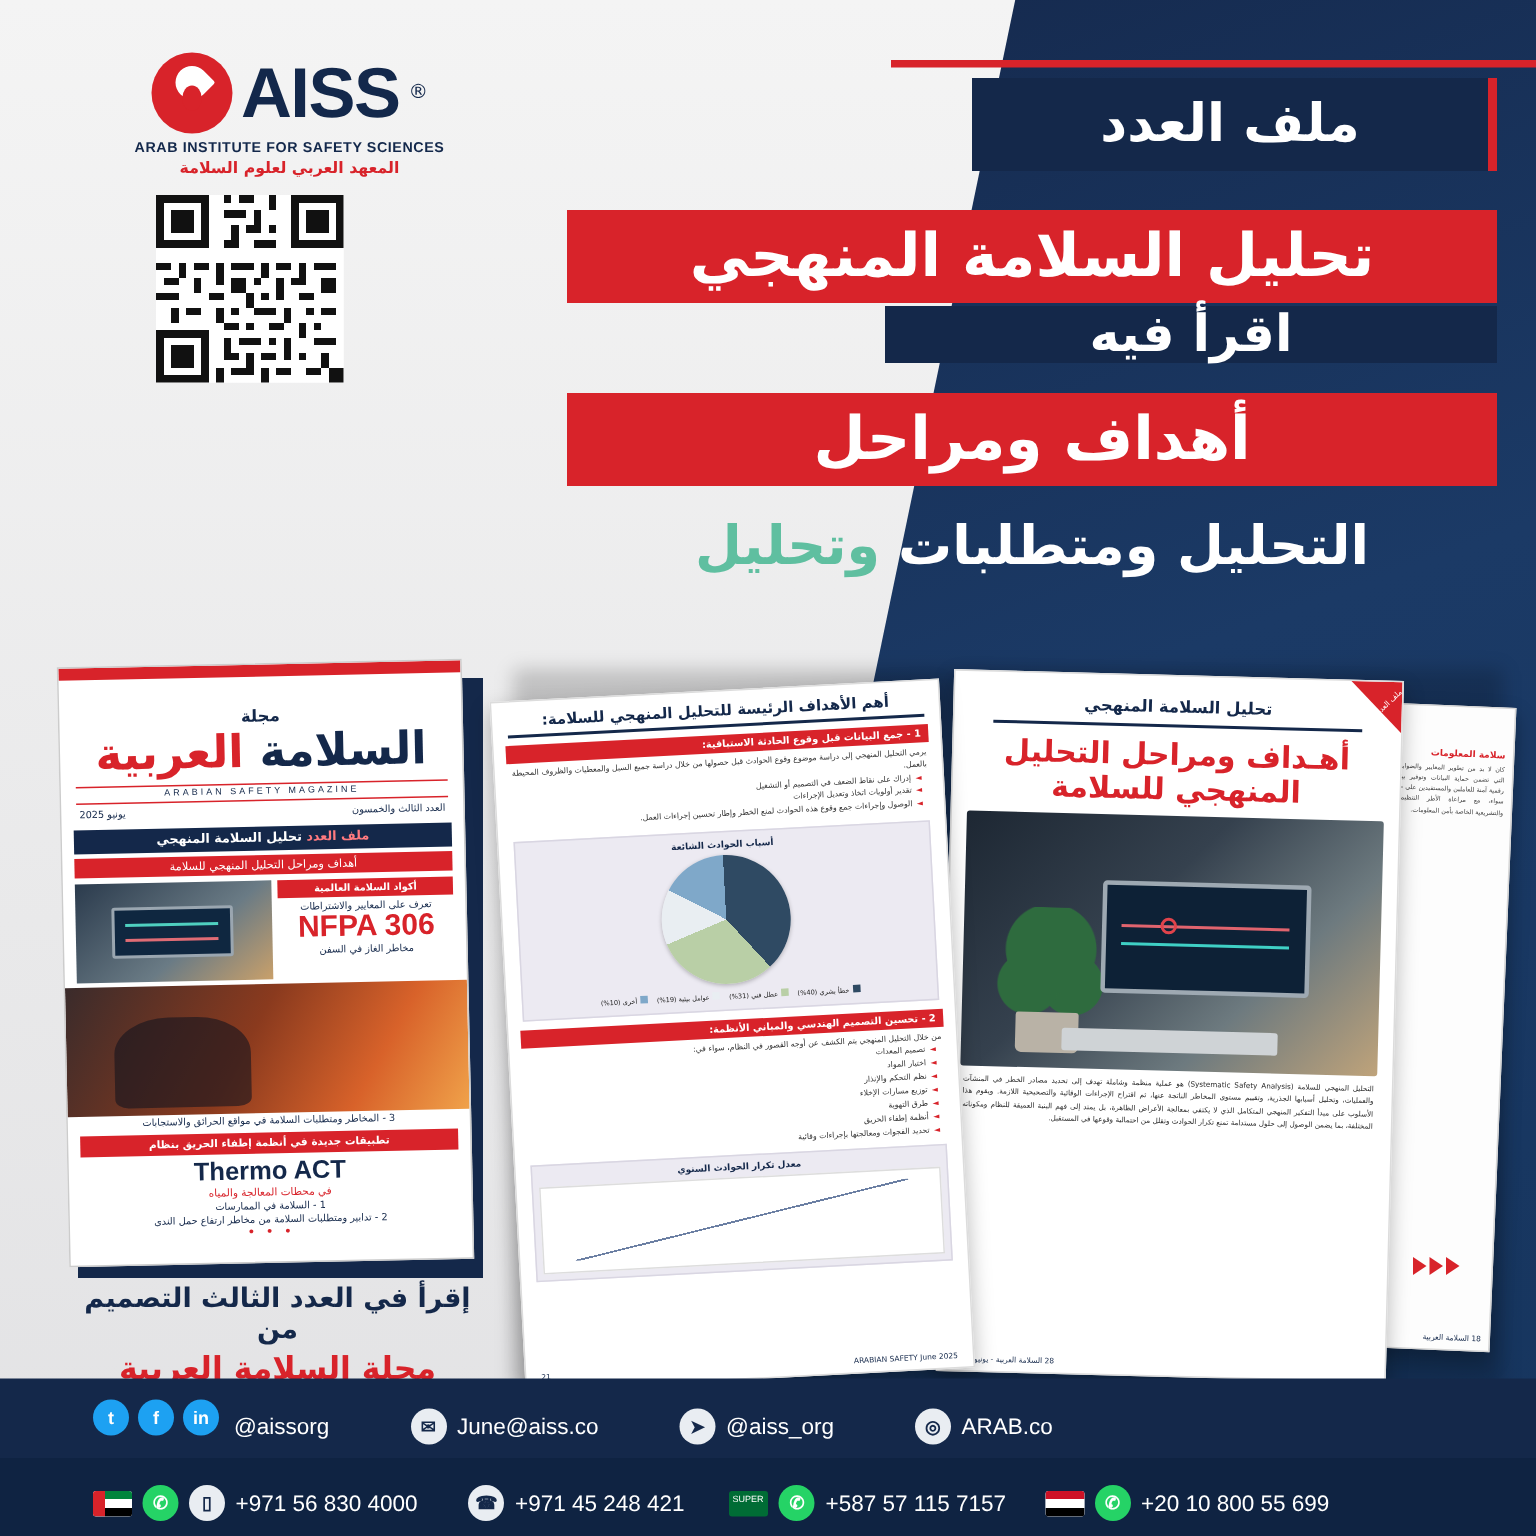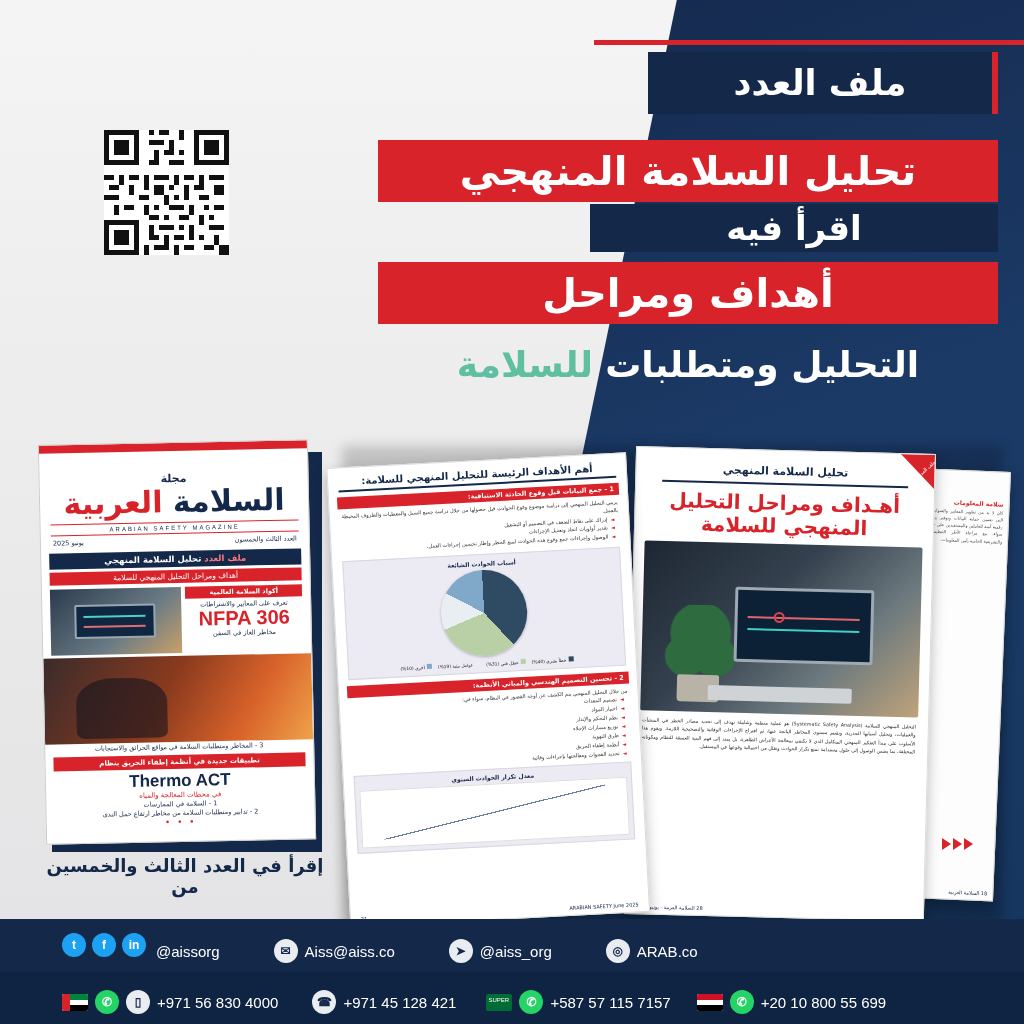--- a/index.html
+++ b/index.html
@@ -80,21 +80,21 @@
   .bar-red { background: #d8232a; }
   .bar-navy { background: #14284a; }
   .b-melaf {
     left: 648px; top: 52px; width: 350px; height: 62px; font-size: 35px;
     border-right: 6px solid #d8232a;
   }
   .b-title1 {
     left: 378px; top: 140px; width: 620px; height: 62px; font-size: 40px;
   }
   .b-iqra {
-    left: 590px; top: 204px; width: 408px; height: 48px; font-size: 34px;
+    left: 590px; top: 204px; width: 408px; height: 38px; font-size: 34px;
   }
   .b-ahdaf {
     left: 378px; top: 262px; width: 620px; height: 62px; font-size: 40px;
   }
   .b-tahlil {
     position: absolute; left: 378px; top: 336px; width: 620px; height: 56px;
     display: flex; align-items: center; justify-content: center;
     direction: rtl; font-size: 36px; font-weight: bold; color: #ffffff;
     gap: 12px;
   }
@@ -360,20 +360,29 @@
   }
 </style>
 </head>
 <body>
 
 <div id="poster">
   <div class="bg-left"></div>
   <div class="bg-navy"></div>
   <div class="red-line-top"></div>
 
+  <div class="logo-wrap">
+    <div class="logo-row">
+      <span class="flame-badge"></span>
+      <span class="logo-text">AISS</span>
+      <span class="logo-reg">®</span>
+    </div>
+    <div class="logo-sub-en">ARAB INSTITUTE FOR SAFETY SCIENCES</div>
+    <div class="logo-sub-ar">المعهد العربي لعلوم السلامة</div>
+  </div>
 
   <div class="qr">
     <svg width="125" height="125" viewBox="0 0 25 25" shape-rendering="crispEdges">
       <rect width="25" height="25" fill="#fff"></rect>
       <g fill="#111">
         <rect x="0" y="0" width="7" height="7"></rect>
           <rect x="1" y="1" width="5" height="5" fill="#fff"></rect>
           <rect x="2" y="2" width="3" height="3"></rect>
         <rect x="18" y="0" width="7" height="7"></rect>
           <rect x="19" y="1" width="5" height="5" fill="#fff"></rect>
@@ -444,21 +453,21 @@
       </g>
     </svg>
   </div>
 
   <div class="bar bar-navy b-melaf">ملف العدد</div>
   <div class="bar bar-red b-title1">تحليل السلامة المنهجي</div>
   <div class="bar bar-navy b-iqra">اقرأ فيه</div>
   <div class="bar bar-red b-ahdaf">أهداف ومراحل</div>
   <div class="b-tahlil">
     <span>التحليل ومتطلبات</span>
-    <span class="green">للسلامة</span>
+    <span class="green">وتحليل</span>
   </div>
 
   <div class="mag-shadow"></div>
   <div class="mag">
     <div class="mag-top-bar"></div>
     <div class="mag-head">
       <div class="mag-title">
         <span style="font-size:11px">مجلة</span><br>
         <span style="color:#14284a">السلامة</span>
         <span class="red">العربية</span>
@@ -491,21 +500,22 @@
     <div class="mag-small-ar">3 - المخاطر ومتطلبات السلامة في مواقع الحرائق والاستجابات</div>
     <div class="mag-bottom-band">تطبيقات جديدة في أنظمة إطفاء الحريق بنظام</div>
     <div class="mag-thermo">Thermo ACT</div>
     <div class="mag-thermo-sub">في محطات المعالجة والمياه</div>
     <div class="mag-small-ar">1 - السلامة في الممارسات</div>
     <div class="mag-small-ar">2 - تدابير ومتطلبات السلامة من مخاطر ارتفاع حمل الندى</div>
     <div class="mag-dots">• • •</div>
   </div>
 
   <div class="readmore">
-    <div class="l1">إقرأ في العدد الثالث والخمسين من</div>
+    <div class="l1">إقرأ في العدد الثالث التصميم من</div>
+    <div class="l2">مجلة السلامة العربية</div>
   </div>
 
   <div class="spread">
     <div class="spread-shadow"></div>
 
     <div class="page page-far">
       <div class="fp-head">سلامة المعلومات</div>
       <div class="fp-body">كان لا بد من تطوير المعايير والضوابط التي تضمن حماية البيانات وتوفير بيئة رقمية آمنة للعاملين والمستفيدين على حد سواء، مع مراعاة الأطر التنظيمية والتشريعية الخاصة بأمن المعلومات.</div>
       <div class="fp-footer">18 السلامة العربية</div>
     </div>
@@ -589,21 +599,21 @@
       <span class="ic blue">t</span>
       <span class="ic blue">f</span>
       <span class="ic blue">in</span>
     </div>
     <div class="ft-item" style="margin-left:10px">
       <span>@aissorg</span>
     </div>
     <div style="width:54px"></div>
     <div class="ft-item">
       <span class="ic dark">✉</span>
-      <span>Aiss@aiss.co</span>
+      <span>June@aiss.co</span>
     </div>
     <div style="width:54px"></div>
     <div class="ft-item">
       <span class="ic dark">➤</span>
       <span>@aiss_org</span>
     </div>
     <div style="width:54px"></div>
     <div class="ft-item">
       <span class="ic dark">◎</span>
       <span>ARAB.co</span>
@@ -614,21 +624,21 @@
     <div style="width:62px"></div>
     <div class="ft-item">
       <span class="flag ae"></span>
       <span class="ic green">✆</span>
       <span class="ic dark">▯</span>
       <span>+971 56 830 4000</span>
     </div>
     <div style="width:34px"></div>
     <div class="ft-item">
       <span class="ic dark">☎</span>
-      <span>+971 45 128 421</span>
+      <span>+971 45 248 421</span>
     </div>
     <div style="width:30px"></div>
     <div class="ft-item">
       <span class="flag sa"></span>
       <span class="ic green">✆</span>
       <span>+587 57 115 7157</span>
     </div>
     <div style="width:26px"></div>
     <div class="ft-item">
       <span class="flag eg"></span>

